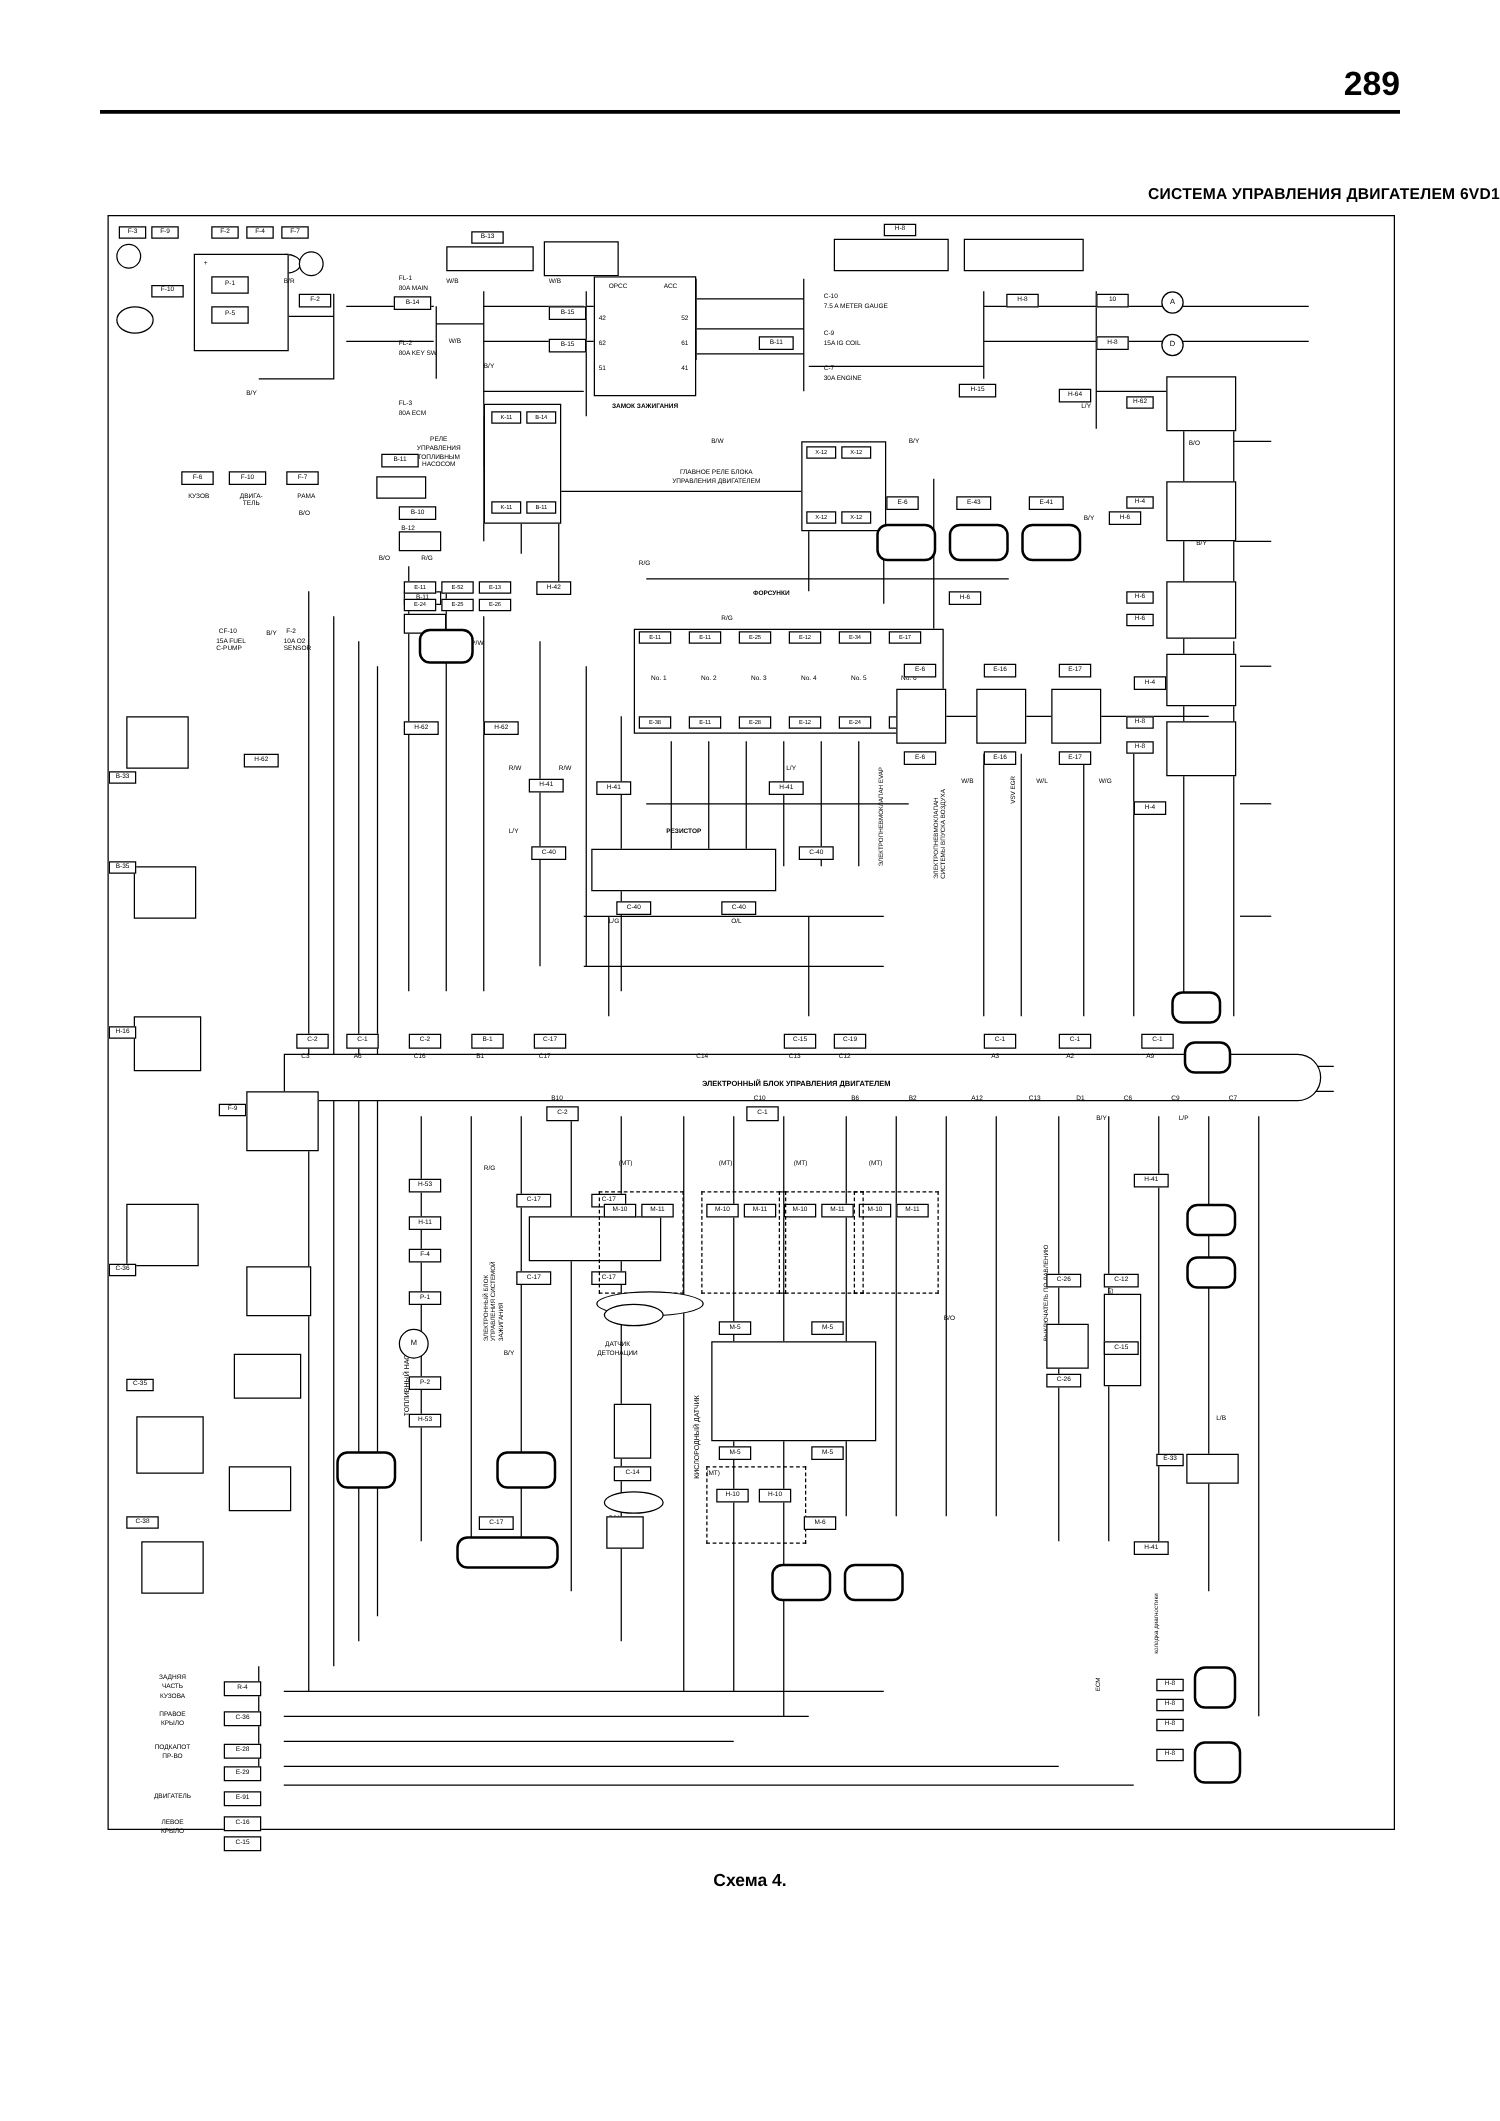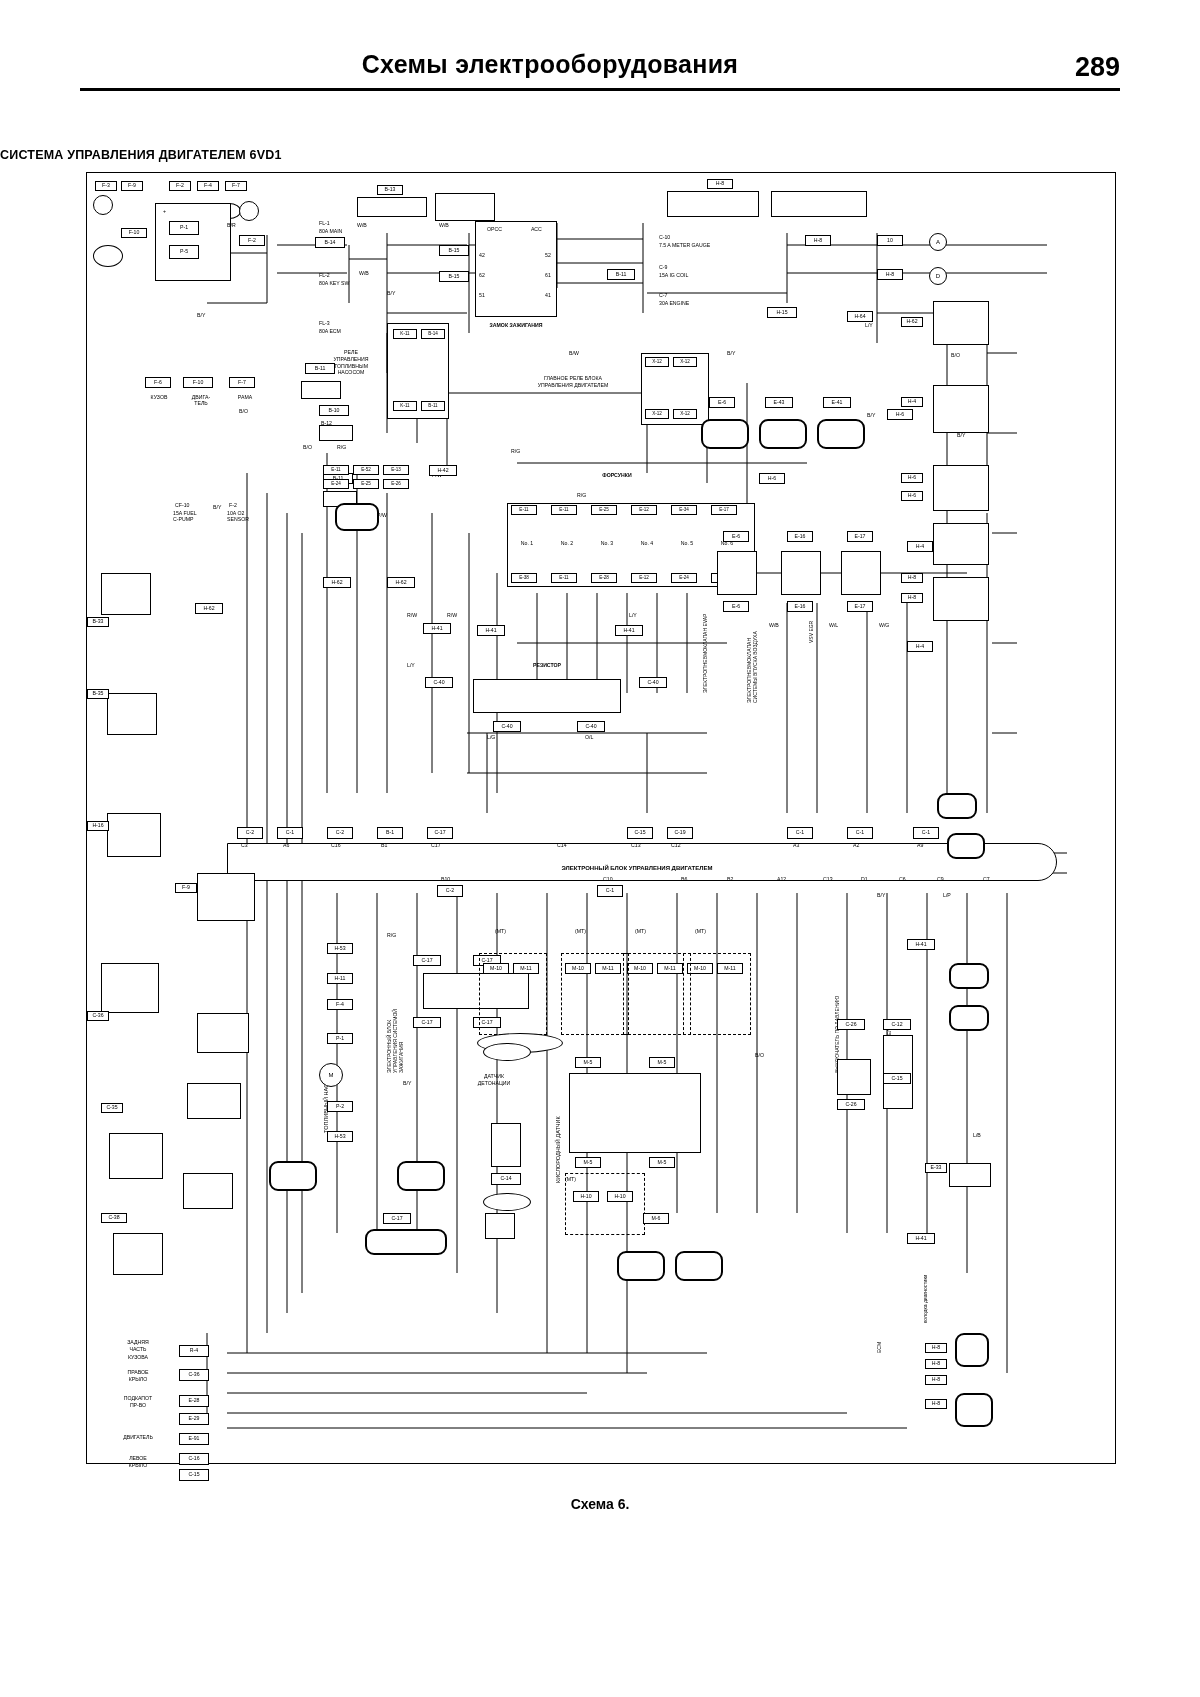--- a/index.html
+++ b/index.html
@@ -5,21 +5,21 @@
   html,body{margin:0;padding:0;background:#ffffff;}
   body{width:1200px;height:1697px;font-family:"Liberation Sans",sans-serif;color:#000;position:relative;overflow:hidden;}
   .page{position:relative;width:1200px;height:1697px;}
 
   
   .hdr{position:absolute;left:80px;top:50px;width:1040px;height:46px;}
   .hdr-title{position:absolute;left:0;top:0;width:940px;text-align:center;font-size:25px;font-weight:bold;letter-spacing:.3px;}
   .hdr-page{position:absolute;right:0;top:2px;font-size:27px;font-weight:bold;}
   .hdr-rule{position:absolute;left:0;top:38px;width:1040px;height:3px;background:#000;}
 
-  .fig-title{position:absolute;left:0;top:148px;width:1200px;text-align:left;font-size:12.5px;font-weight:bold;letter-spacing:.2px;}
+  .fig-title{position:absolute;left:0;top:148px;width:1200px;text-align:right;font-size:12.5px;font-weight:bold;letter-spacing:.2px;}
   .fig-caption{position:absolute;left:0;top:1496px;width:1200px;text-align:center;font-size:14px;font-weight:bold;}
 
   
   .frame{position:absolute;left:86px;top:172px;width:1028px;height:1290px;border:1.5px solid #000;background:#fff;}
 
   svg.wires{position:absolute;left:0;top:0;width:1028px;height:1290px;}
 
   
   .bx{position:absolute;border:1px solid #000;background:#fff;font-size:5.2px;line-height:1;display:flex;align-items:center;justify-content:center;text-align:center;box-sizing:border-box;}
   .bx.sm{font-size:4.6px;}
@@ -32,21 +32,20 @@
   .ovalk{position:absolute;border:2.5px solid #000;border-radius:9px;background:#fff;}
   .circ{position:absolute;border:1px solid #000;border-radius:50%;background:#fff;display:flex;align-items:center;justify-content:center;font-size:6px;}
   .dash{position:absolute;border:1px dashed #000;background:transparent;}
 </style>
 </head>
 <body>
 
 <div class="page">
 
   <div class="hdr">
-    <div class="hdr-title">Схемы электрооборудования</div>
     <div class="hdr-page">289</div>
     <div class="hdr-rule"></div>
   </div>
 
   <div class="fig-title">СИСТЕМА УПРАВЛЕНИЯ ДВИГАТЕЛЕМ 6VD1</div>
 
   <div class="frame">
 
     <svg class="wires" viewBox="0 0 1028 1290">
       <g stroke="#000" stroke-width="1" fill="none">
@@ -560,14 +559,14 @@
     <div class="bx" style="left:92px;top:1260px;width:30px;height:12px;">E-91</div>
     <div class="lbl c" style="left:20px;top:1282px;width:62px;line-height:1.4;">ЛЕВОЕ
 КРЫЛО</div>
     <div class="bx" style="left:92px;top:1280px;width:30px;height:12px;">C-16</div>
     <div class="bx" style="left:92px;top:1296px;width:30px;height:12px;">C-15</div>
 
     <div class="lbl rot" style="left:790px;top:1180px;font-size:5px;">ЕСМ</div>
 
   </div>
 
-  <div class="fig-caption">Схема 6.</div>
+  <div class="fig-caption">Схема 4.</div>
 </div>
 
 </body></html>

